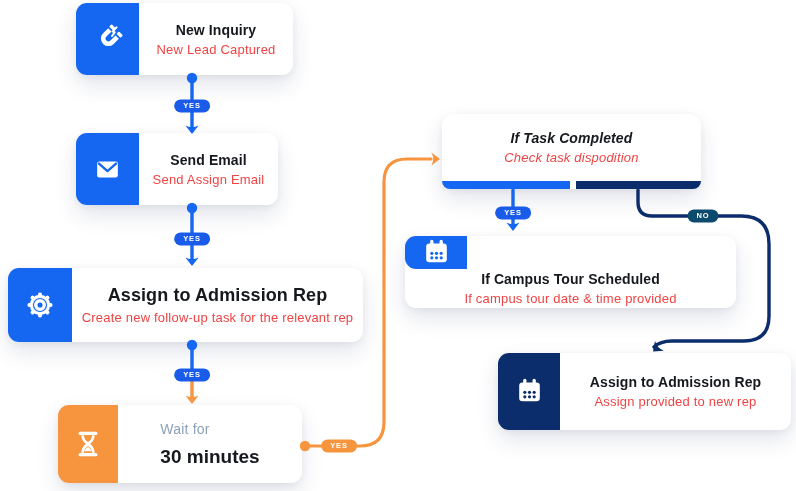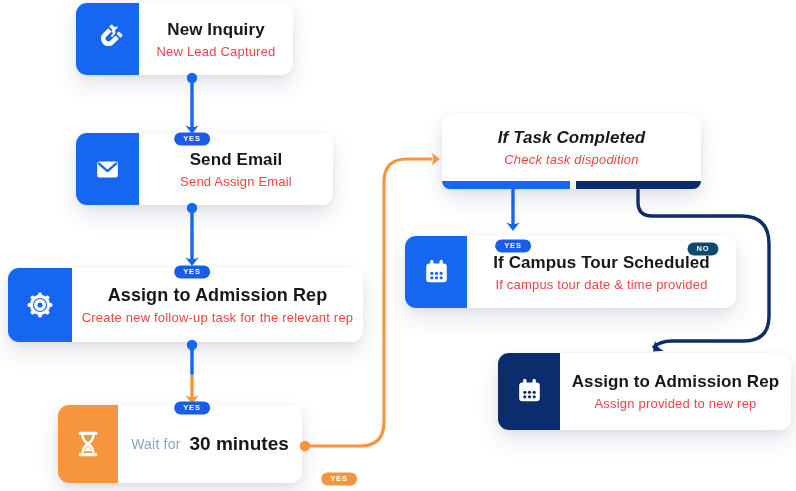--- a/index.html
+++ b/index.html
@@ -14,32 +14,32 @@
     z-index:2;
   }
   .iconblock{
     flex:0 0 auto;display:flex;align-items:center;justify-content:center;
     border-radius:11px 0 0 11px;
   }
   .textblock{
     flex:1 1 auto;display:flex;flex-direction:column;align-items:center;justify-content:center;
     white-space:nowrap;padding:0 6px;
   }
-  .title{font-size:17px;font-weight:700;color:#15181D;letter-spacing:.1px;}
+  .title{font-size:14px;font-weight:700;color:#15181D;letter-spacing:.1px;}
   .subtitle{font-size:13px;font-weight:400;color:#ef4444;margin-top:4px;letter-spacing:.2px;}
-  .waitline{display:flex;align-items:center;gap:9px;}
+  .waitline{display:flex;align-items:flex-start;gap:9px;flex-direction:column;}
   .wait-prefix{font-size:14px;color:#8EA2B8;letter-spacing:.2px;}
   .wait-value{font-size:19px;font-weight:700;color:#15181D;}
   .branch-bar{position:absolute;bottom:0;height:8px;}
   .branch-bar.yes{left:0;width:128px;background:#1566F0;border-radius:0 0 0 11px;}
   .branch-bar.no{right:0;width:125px;background:#0C2D6B;border-radius:0 0 11px 0;}
   .pill{
     position:absolute;transform:translate(-50%,-50%);z-index:6;
     color:#ffffff;font-size:7.5px;font-weight:700;letter-spacing:.9px;
-    padding:3px 9px 2px 9px;border-radius:8px;line-height:1.1;margin-top:33px;
+    padding:3px 9px 2px 9px;border-radius:8px;line-height:1.1;
   }
   .pill.blue{background:#1A5BE9;}
   .pill.orange{background:#F6953E;}
   .pill.navy{background:#0c4a6e;}
 </style>
 </head>
 <body>
 
 <div id="canvas">
 
@@ -79,21 +79,21 @@
         </g>
         <path d="M19 2.6 L15.9 5.9 L17.6 6.4 L15.5 9.3" stroke="#ffffff" stroke-width="1.6" fill="none" stroke-linecap="round" stroke-linejoin="round"></path>
       </svg>
     </div>
     <div class="textblock">
       <div class="title">New Inquiry</div>
       <div class="subtitle">New Lead Captured</div>
     </div>
   </div>
 
-  <div class="node" style="left:76px;top:133px;width:257px;height:72px;">
+  <div class="node" style="left:76px;top:133px;width:202px;height:72px;">
     <div class="iconblock" style="width:63px;background:#1566F0;">
       <svg width="31" height="31" viewBox="0 0 24 24">
         <rect x="4" y="5.8" width="16" height="12.4" rx="1.6" fill="#ffffff"></rect>
         <path d="M5.4 7.4 L12 13.2 L18.6 7.4" stroke="#1566F0" stroke-width="1.8" fill="none" stroke-linecap="round" stroke-linejoin="round"></path>
       </svg>
     </div>
     <div class="textblock">
       <div class="title">Send Email</div>
       <div class="subtitle">Send Assign Email</div>
     </div>
@@ -143,21 +143,21 @@
 
   <div class="node" style="left:442px;top:114px;width:259px;height:75px;">
     <div class="textblock" style="padding-bottom:8px;font-style:italic;">
       <div class="title">If Task Completed</div>
       <div class="subtitle">Check task dispodition</div>
     </div>
     <div class="branch-bar yes"></div>
     <div class="branch-bar no"></div>
   </div>
 
-  <div class="node" style="left:405px;top:236px;width:331px;height:72px;">
+  <div class="node" style="left:405px;top:236px;width:331px;height:72px;flex-direction:column;">
     <div class="iconblock" style="width:62px;background:#1566F0;">
       <svg width="33" height="33" viewBox="0 0 24 24">
         <rect x="4.5" y="5.5" width="15" height="13.6" rx="2.4" fill="#ffffff"></rect>
         <rect x="7.4" y="2.8" width="2.4" height="4" rx="1.2" fill="#ffffff"></rect>
         <rect x="14.2" y="2.8" width="2.4" height="4" rx="1.2" fill="#ffffff"></rect>
         <g fill="#1566F0">
           <circle cx="8.6" cy="12.6" r="1.15"></circle>
             <circle cx="12" cy="12.6" r="1.15"></circle>
             <circle cx="15.4" cy="12.6" r="1.15"></circle>
           <circle cx="8.6" cy="15.9" r="1.15"></circle>

